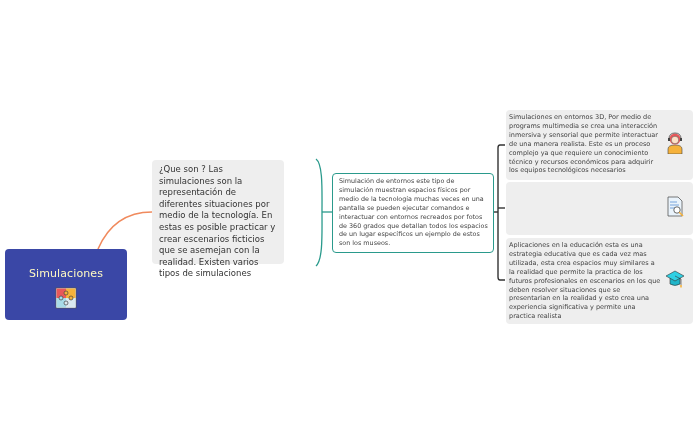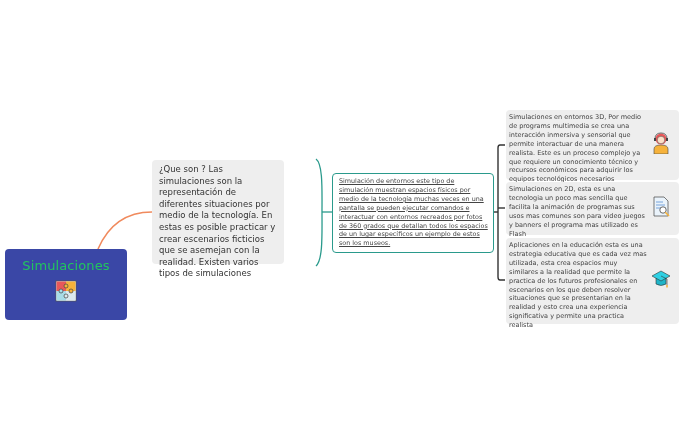--- a/index.html
+++ b/index.html
@@ -9,40 +9,40 @@
     font-family:"DejaVu Sans", sans-serif;
   }
   svg.connectors { position:absolute; left:0; top:0; width:700px; height:434px; pointer-events:none; }
 
   .root {
     position:absolute; left:5px; top:249px; width:122px; height:71px;
     background:#3a47a6; border-radius:4px; box-sizing:border-box;
     display:flex; flex-direction:column; align-items:center;
   }
   .root-title {
-    color:#22c55e; font-size:13px; margin-top:9px; letter-spacing:0.1px;
+    color:#fef9c3; font-size:11px; margin-top:18px; letter-spacing:0.1px;
   }
   .root-icon { margin-top:7px; width:22px; height:22px; }
 
   .node-main {
     position:absolute; left:152px; top:160px; width:132px; height:104px;
     background:#eeeeee; border-radius:4px; box-sizing:border-box;
     padding:4px 6px 4px 7px;
     font-size:8.5px; line-height:11.6px; color:#333333;
   }
 
   .node-mid {
     position:absolute; left:332px; top:173px; width:162px; height:80px;
     background:#ffffff; border:1.5px solid #2a9a8c; border-radius:4px; box-sizing:border-box;
     padding:3px 5px 2px 6px;
-    font-size:6.4px; line-height:8.9px; color:#444444;text-decoration:underline;
+    font-size:6.4px; line-height:8.9px; color:#444444;
   }
 
   .node-leaf {
-    position:absolute; left:506px; width:173px; box-sizing:border-box;
+    position:absolute; left:506px; width:187px; box-sizing:border-box;
     background:#eeeeee; border-radius:4px;
     padding:3px 32px 3px 3px;
     font-size:6.5px; line-height:8.9px; color:#444444;
   }
   .leaf-1 { top:110px; height:70px; }
   .leaf-2 { top:182px; height:53px; }
   .leaf-3 { top:238px; height:86px; }
   .leaf-icon { position:absolute; right:8px; width:20px; height:22px; }
   .leaf-1 .leaf-icon { top:22px; }
   .leaf-2 .leaf-icon { top:14px; }
@@ -92,21 +92,20 @@
     <path d="M3 22 L3 17 Q3 13 10 13 Q17 13 17 17 L17 22 Z" fill="#f6b23b" stroke="#444" stroke-width="0.6"></path>
     <circle cx="10" cy="7" r="5.5" fill="#e8585a"></circle>
     <circle cx="10" cy="8" r="3.8" fill="#fde0c8" stroke="#444" stroke-width="0.5"></circle>
     <path d="M4 7 Q4 1 10 1 Q16 1 16 7" fill="none" stroke="#444" stroke-width="0.8"></path>
     <rect x="3" y="6" width="2" height="3" fill="#444"></rect>
     <rect x="15" y="6" width="2" height="3" fill="#444"></rect>
   </svg>
 </div>
 
 <div class="node-leaf leaf-2">
-  <span>Simulaciones en 2D, esta es una tecnologia un poco mas sencilla que facilita la animación de programas sus usos mas comunes son para video juegos y banners el programa mas utilizado es Flash</span>
   <svg class="leaf-icon" viewBox="0 0 20 22">
     <path d="M3 1 L13 1 L17 5 L17 20 L3 20 Z" fill="#eaf3fb" stroke="#444" stroke-width="0.7"></path>
     <line x1="5" y1="6" x2="12" y2="6" stroke="#5b8fd6" stroke-width="0.8"></line>
     <line x1="5" y1="9" x2="14" y2="9" stroke="#5b8fd6" stroke-width="0.8"></line>
     <line x1="5" y1="12" x2="10" y2="12" stroke="#5b8fd6" stroke-width="0.8"></line>
     <circle cx="12" cy="14" r="3.2" fill="#ffffff" stroke="#444" stroke-width="0.8"></circle>
     <line x1="14.3" y1="16.3" x2="18" y2="20" stroke="#f6b23b" stroke-width="1.6"></line>
   </svg>
 </div>
 

